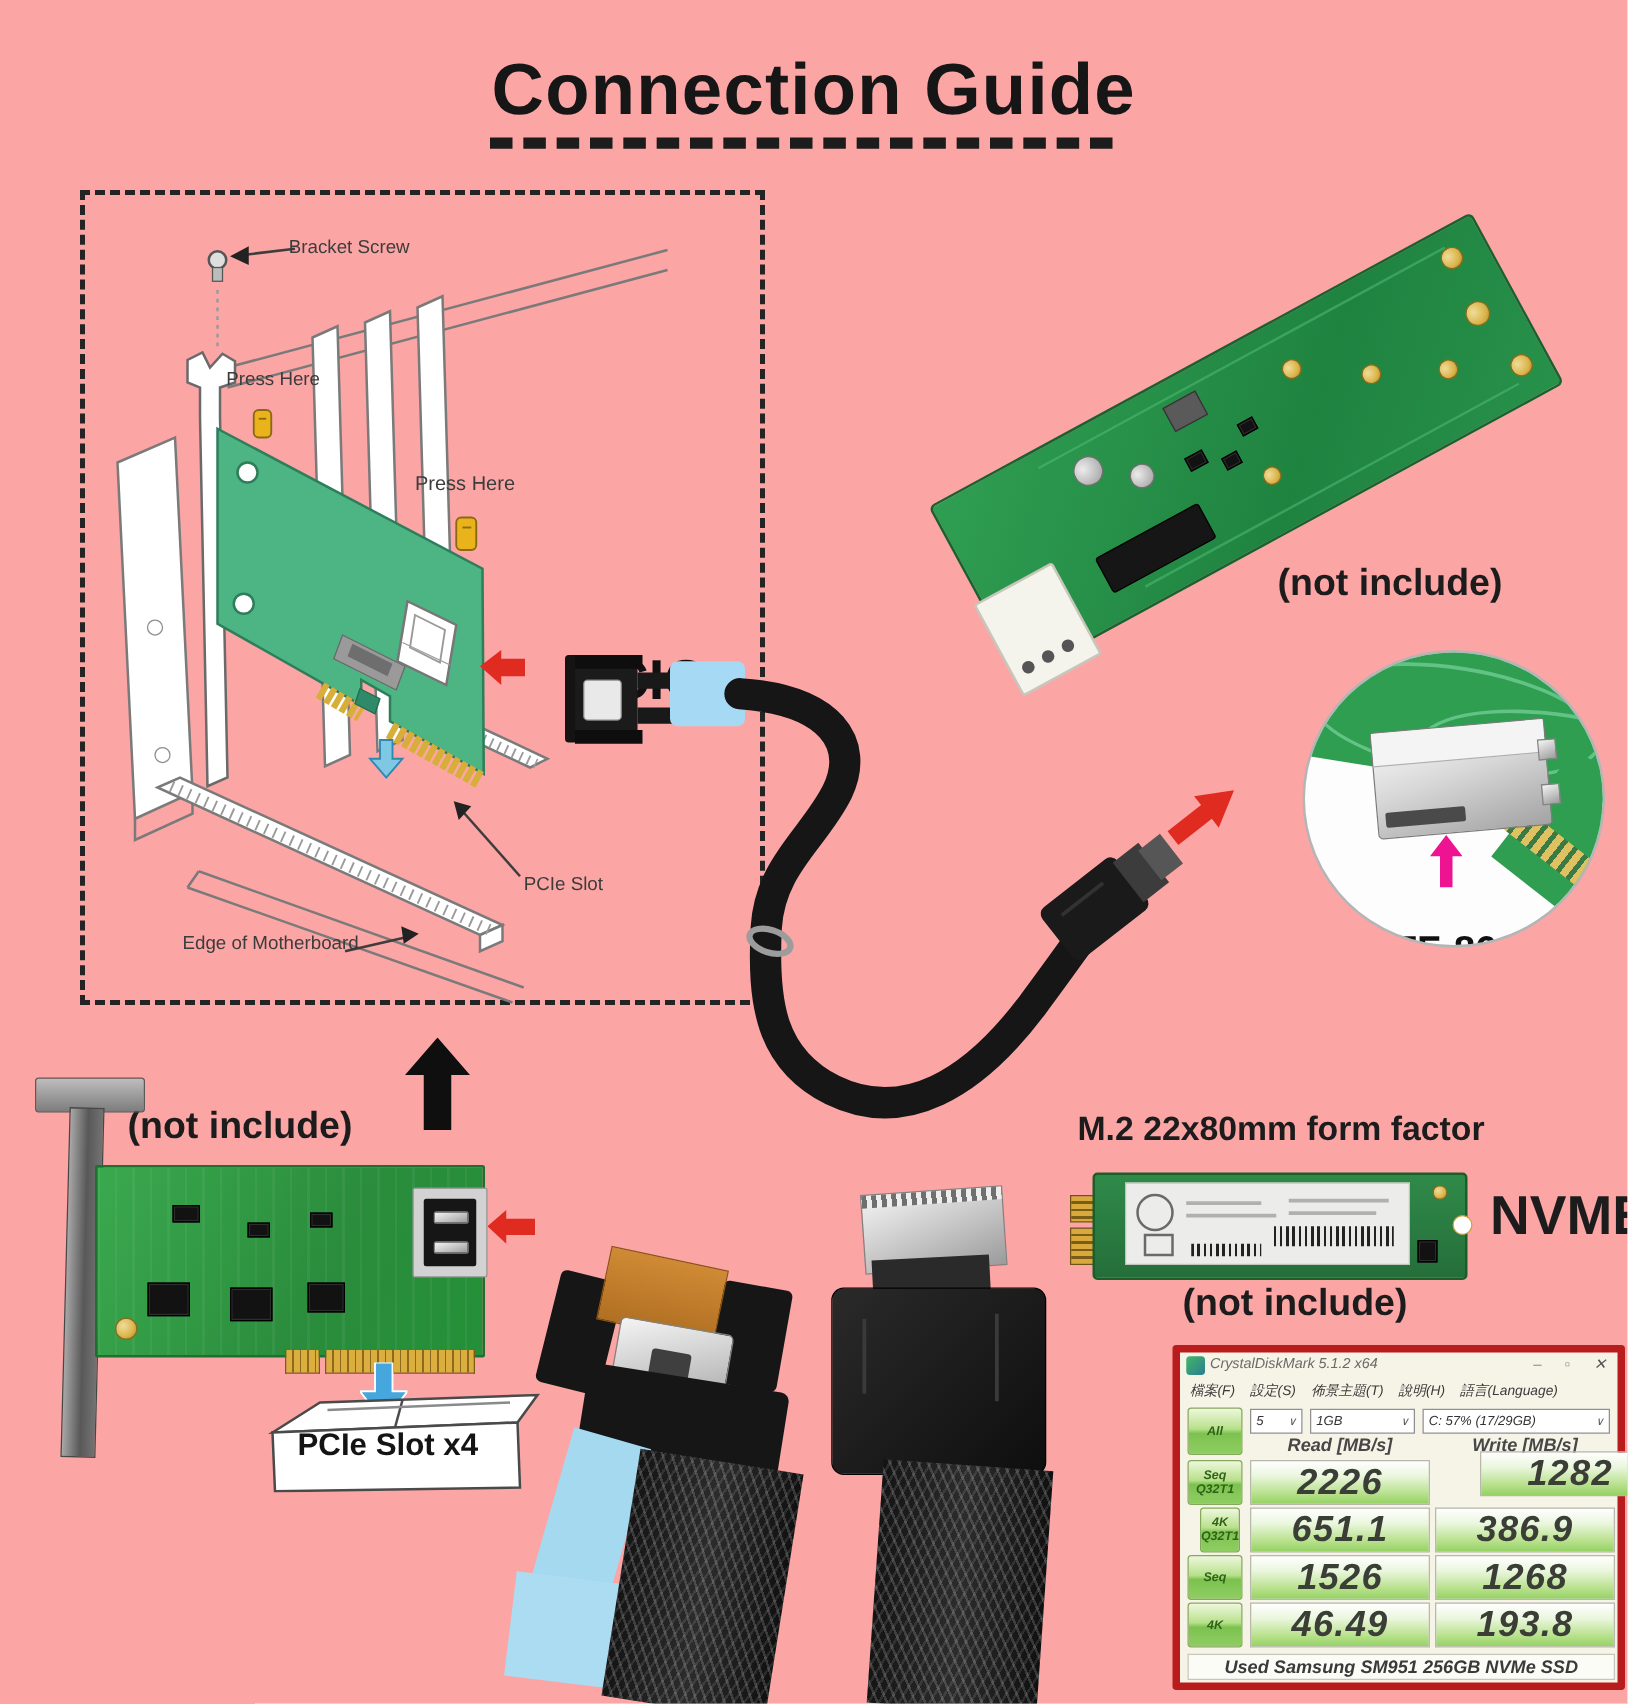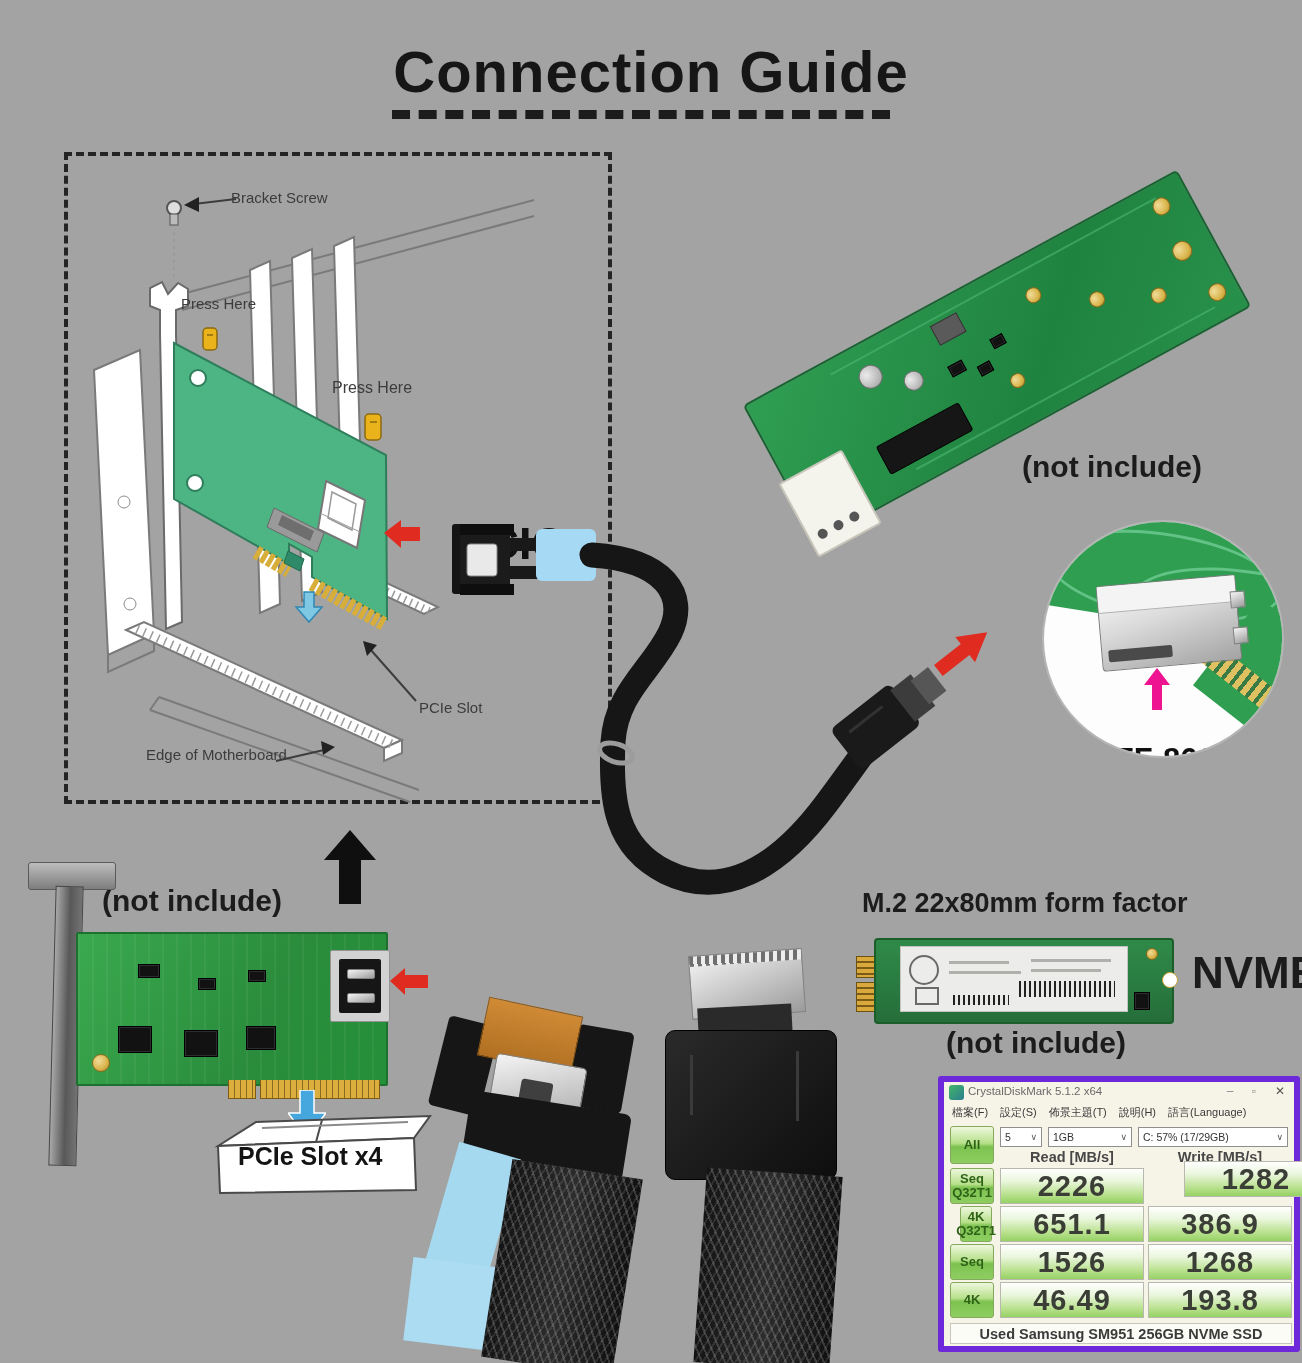--- a/index.html
+++ b/index.html
@@ -1,16 +1,16 @@
 <!DOCTYPE html>
 <html><head>
 <meta charset="utf-8">
 <style>
   html,body{margin:0;padding:0;background:#ffffff;}
-  #canvas{position:relative;width:1302px;height:1363px;background:#a3a3a3;overflow:hidden;
+  #canvas{position:relative;width:1302px;height:1363px;background:#fca5a5;overflow:hidden;
           font-family:"Liberation Sans",sans-serif;color:#1a1a1a;}
   .abs{position:absolute;}
   .lbl{white-space:nowrap;}
   
   .page-title{left:0;right:0;top:38px;text-align:center;font-size:58px;font-weight:bold;
               letter-spacing:1px;color:#161616;}
   .title-underline{left:392px;top:110px;width:498px;height:0;border-top:9px dashed #1c1c1c;}
   
   .dash-box{left:64px;top:152px;width:548px;height:652px;border:4px dashed #242424;box-sizing:border-box;}
   .diag-label{font-size:15px;color:#3c3c3c;}
@@ -50,27 +50,27 @@
   .sticker-line{background:#b0b0ad;height:3px;}
   .barcode{background:repeating-linear-gradient(90deg,#222 0 2px,#e9e9e7 2px 5px);}
   
   .braid{background:repeating-linear-gradient(63deg,rgba(255,255,255,.16) 0 2px,rgba(0,0,0,0) 2px 7px),
          repeating-linear-gradient(-63deg,rgba(255,255,255,.10) 0 2px,rgba(0,0,0,0) 2px 7px),
          linear-gradient(90deg,#141414,#2c2c2c 50%,#101010);}
   .metal{background:linear-gradient(160deg,#f4f4f4,#c4c4c4 55%,#9b9b9b);border:1px solid #828282;}
   .blk{background:#161616;}
   
   .cdm{left:938px;top:1076px;width:362px;height:276px;background:#f6f3e7;
-       border:6px solid #6d28d9;border-radius:3px;box-sizing:border-box;font-family:"Liberation Sans",sans-serif;}
+       border:6px solid #b91c1c;border-radius:3px;box-sizing:border-box;font-family:"Liberation Sans",sans-serif;font-style:italic;}
   .cdm-title{left:24px;top:3px;font-size:11.5px;color:#6a6a6a;}
   .cdm-btn{font-size:12px;color:#8a8a8a;width:20px;text-align:center;}
   .cdm-menu{left:0;top:21px;width:100%;height:20px;display:flex;gap:12px;padding:2px 8px;box-sizing:border-box;}
   .cdm-menu span{font-size:11px;color:#3a3a3a;}
   .g-btn{background:linear-gradient(180deg,#eef7dd 0%,#b7e08a 45%,#7cc24f 55%,#8fce62 100%);
-         border:1px solid #85a95c;border-radius:3px;color:#2f6318;font-size:13px;font-weight:bold;
+         border:1px solid #85a95c;border-radius:3px;color:#2f6318;font-size:10px;font-weight:bold;
          display:flex;align-items:center;justify-content:center;text-align:center;line-height:1.1;box-sizing:border-box;}
   .dropdown{background:#fff;border:1px solid #8f8f8f;font-size:10.5px;color:#333;display:flex;
             align-items:center;justify-content:space-between;padding:0 4px;box-sizing:border-box;height:20px;}
   .chev{font-size:9px;color:#555;}
   .col-head{font-size:14.5px;font-weight:bold;color:#474747;text-align:center;}
   .num-cell{background:linear-gradient(180deg,#ffffff 0%,#eaf6dd 35%,#b9e18e 75%,#95d264 100%);
             border:1px solid #b8b8ae;display:flex;align-items:center;justify-content:center;
             font-size:29px;font-weight:bold;color:#3b3e36;box-sizing:border-box;letter-spacing:1px;}
   .cdm-footer{background:#fcfcf7;border:1px solid #c6c6bd;display:flex;align-items:center;justify-content:center;
               font-size:14.5px;font-weight:bold;color:#3a3a3a;box-sizing:border-box;}

